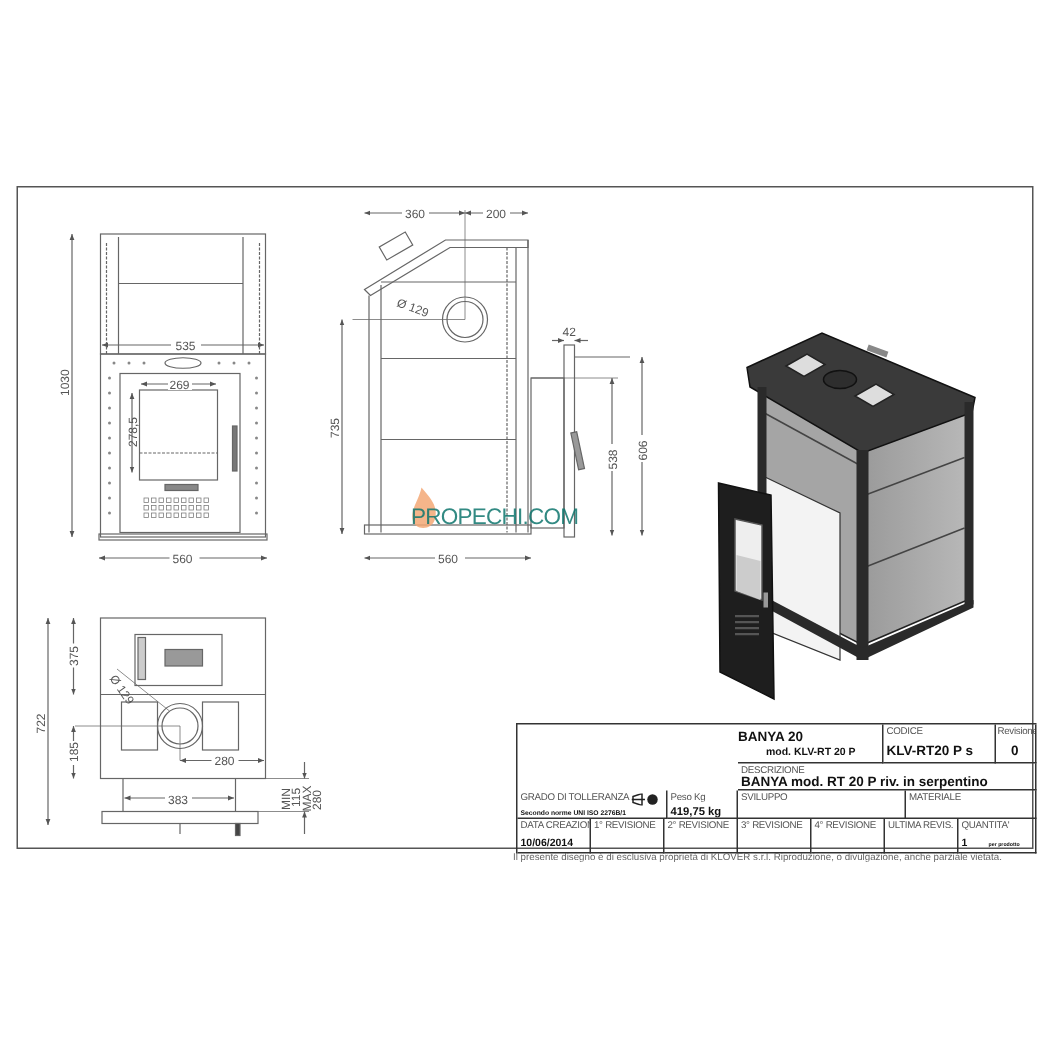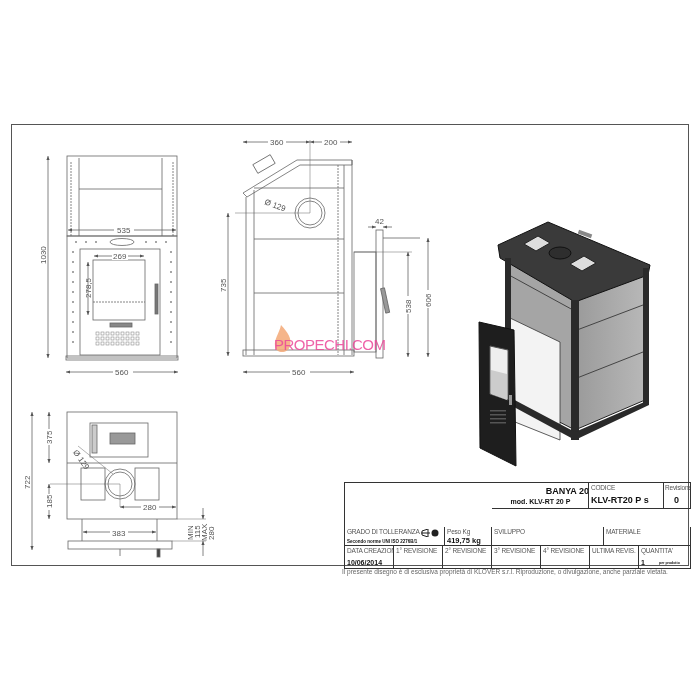--- a/index.html
+++ b/index.html
@@ -8,21 +8,21 @@
   svg{position:absolute;left:0;top:0;}
   .dim{font-family:"Liberation Sans",sans-serif;font-size:8px;fill:#555;}
   .tb{position:absolute;left:344px;top:482px;width:346px;height:86px;border-top:1px solid #333;border-left:1px solid #333;}
   .cell{position:absolute;border-right:1px solid #333;border-bottom:1px solid #333;box-sizing:border-box;overflow:hidden;}
   .lbl{font-size:6.5px;color:#555;position:absolute;left:2px;top:1px;white-space:nowrap;letter-spacing:-0.2px;}
   .val{font-weight:bold;color:#111;position:absolute;white-space:nowrap;text-align:center;}
   .logo{position:absolute;left:6px;top:1px;font-family:"Liberation Sans",sans-serif;font-weight:bold;font-size:28px;letter-spacing:-1px;color:#111;transform:scaleY(1.05);}
   .srl{position:absolute;left:128px;top:25px;font-size:4px;color:#555;}
   .tag{position:absolute;left:0;width:146px;text-align:center;font-size:5px;font-weight:bold;color:#222;line-height:6px;}
   .footer{position:absolute;left:342px;top:568px;font-size:6.5px;color:#666;white-space:nowrap;}
-  .wm{position:absolute;left:274px;top:336px;font-family:"Liberation Sans",sans-serif;font-size:15px;color:#ec4899;opacity:0.85;letter-spacing:-0.5px;}
+  .wm{position:absolute;left:274px;top:336px;font-family:"Liberation Sans",sans-serif;font-size:15px;color:#0f766e;opacity:0.85;letter-spacing:-0.5px;}
 </style>
 </head>
 <body>
 
 <div class="frame"></div>
 
 <svg width="700" height="700">
   <defs>
     <marker id="ar" markerWidth="6" markerHeight="6" refX="5" refY="3" orient="auto">
         <path d="M0,1 L5,3 L0,5 z" fill="#555"></path>
@@ -256,30 +256,34 @@
     <rect x="509" y="395" width="3" height="10" fill="#999"></rect>
   </g>
 
   <path d="M281,325 C288,333 292,338 290,346 C288,354 276,354 275,346 C274,339 279,334 281,325 Z" fill="#f3a875" opacity="0.85"></path>
 </svg>
 
 <div class="wm">PROPECHI.COM</div>
 
 <div class="tb">
   <div class="cell" style="left:147px;top:0;width:97px;height:26px;">
-    <div class="val" style="left:0;width:97px;text-align:right;top:3px;font-size:9px;">BANYA 20</div>
+    <div class="val" style="left:0;width:97px;text-align:left;top:3px;font-size:9px;">BANYA 20</div>
     <div class="val" style="left:0;width:97px;text-align:center;top:15px;font-size:7px;">mod. KLV-RT 20 P</div>
   </div>
   <div class="cell" style="left:244px;top:0;width:75px;height:26px;">
     <div class="lbl">CODICE</div>
     <div class="val" style="left:2px;top:12px;font-size:9px;">KLV-RT20 P s</div>
   </div>
   <div class="cell" style="left:319px;top:0;width:27px;height:26px;">
     <div class="lbl" style="left:1px;">Revisione</div>
     <div class="val" style="left:10px;top:12px;font-size:9px;">0</div>
+  </div>
+  <div class="cell" style="left:147px;top:26px;width:199px;height:18px;">
+    <div class="lbl">DESCRIZIONE</div>
+    <div class="val" style="left:2px;top:7px;font-size:9px;">BANYA mod. RT 20 P riv. in serpentino</div>
   </div>
   <div class="cell" style="left:0;top:44px;width:100px;height:19px;">
     <div class="lbl">GRADO DI TOLLERANZA</div>
     <div class="val" style="left:2px;top:12px;font-size:4.5px;">Secondo norme UNI ISO 2276B/1</div>
     <div style="position:absolute;left:76px;top:2px;width:20px;height:8px;">
       <svg width="20" height="8">
           <polygon points="1,2 7,0 7,8 1,6" fill="none" stroke="#222"></polygon>
           <line x1="0" y1="4" x2="9" y2="4" stroke="#222"></line>
           <circle cx="14" cy="4" r="3.5" fill="#222"></circle>
         </svg>

